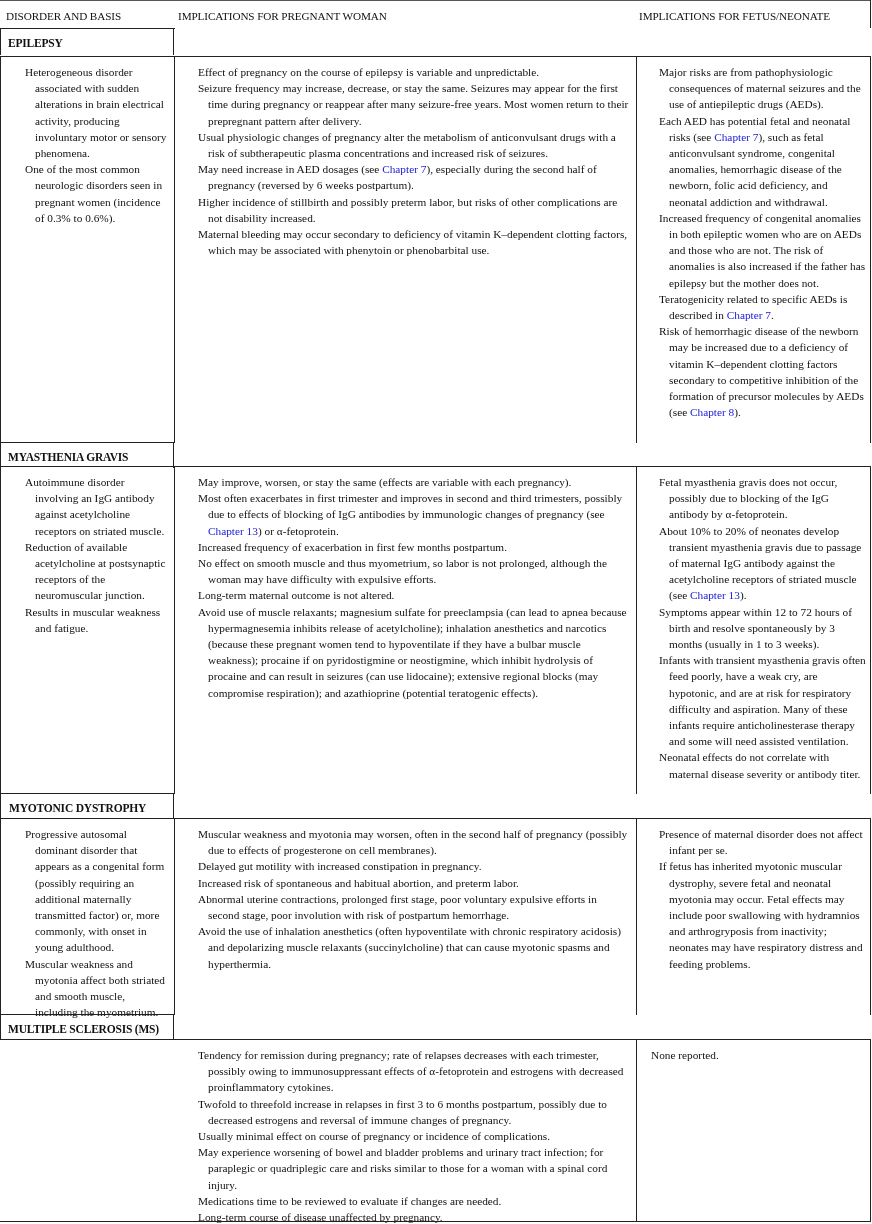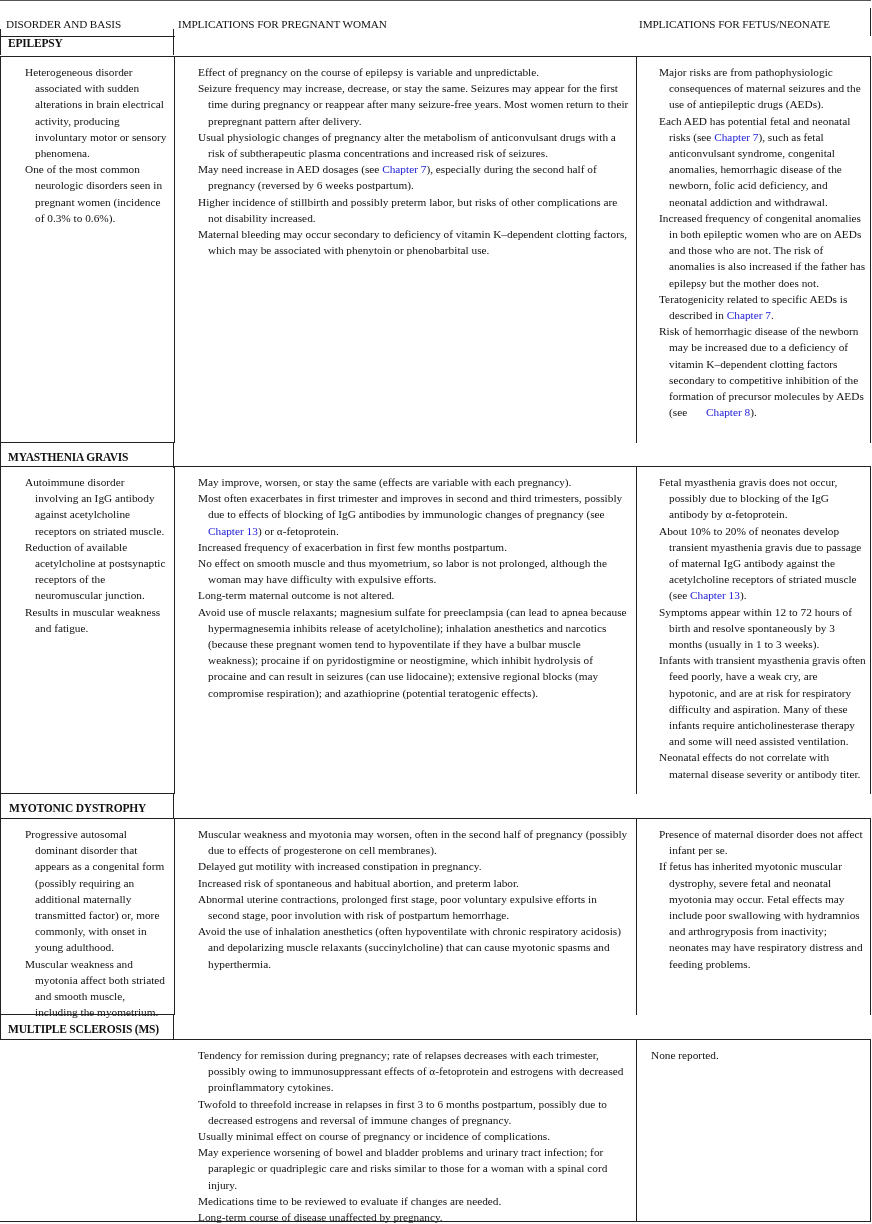--- a/index.html
+++ b/index.html
@@ -1,21 +1,21 @@
 <!DOCTYPE html>
 <html><head>
 <meta charset="utf-8">
 <style>
   html, body { margin: 0; padding: 0; background: #ffffff; }
   body {
     width: 872px; height: 1224px; overflow: hidden; position: relative;
     font-family: "Liberation Serif", "DejaVu Serif", serif;
     color: #111111; font-size: 11.3px; line-height: 16.2px;
   }
-  .hdr { position: absolute; top: 8px; left: 0; width: 872px; height: 28px; }
+  .hdr { position: absolute; top: 0; left: 0; width: 872px; height: 28px; }
   .hdr .h { position: absolute; top: 8px; font-size: 11.2px; letter-spacing: -0.1px; }
   .hdr .h1 { left: 6px; }
   .hdr .h2 { left: 178px; }
   .hdr .h3 { left: 639px; }
   .hdr .underline { position: absolute; left: 0; top: 28px; width: 175px; border-top: 1.5px solid #222; }
   .hdr .rightline { position: absolute; right: 1px; top: 0; height: 28px; border-right: 1.5px solid #222; }
   .topline { position: absolute; left: 0; top: 0; width: 871px; border-top: 1px solid #555; }
 
   .sec-title { position: absolute; left: 0; width: 174px; height: 26px; border-left: 1.5px solid #222; border-right: 1.5px solid #222; box-sizing: border-box; font-weight: bold; font-size: 11.5px; padding: 6px 0 0 7px; letter-spacing: -0.2px; }
   .row { position: absolute; left: 0; width: 871px; border-top: 1.5px solid #222; }
@@ -53,21 +53,21 @@
       <p class="item">Usual physiologic changes of pregnancy alter the metabolism of anticonvulsant drugs with a risk of subtherapeutic plasma concentrations and increased risk of seizures.</p>
       <p class="item">May need increase in AED dosages (see <span class="link" style="color: rgb(26, 26, 214);">Chapter 7</span>), especially during the second half of pregnancy (reversed by 6 weeks postpartum).</p>
       <p class="item">Higher incidence of stillbirth and possibly preterm labor, but risks of other complications are not disability increased.</p>
       <p class="item">Maternal bleeding may occur secondary to deficiency of vitamin K–dependent clotting factors, which may be associated with phenytoin or phenobarbital use.</p>
     </div>
   <div class="cell c3">
       <p class="item">Major risks are from pathophysiologic consequences of maternal seizures and the use of antiepileptic drugs (AEDs).</p>
       <p class="item">Each AED has potential fetal and neonatal risks (see <span class="link" style="color: rgb(26, 26, 214);">Chapter 7</span>), such as fetal anticonvulsant syndrome, congenital anomalies, hemorrhagic disease of the newborn, folic acid deficiency, and neonatal addiction and withdrawal.</p>
       <p class="item">Increased frequency of congenital anomalies in both epileptic women who are on AEDs and those who are not. The risk of anomalies is also increased if the father has epilepsy but the mother does not.</p>
       <p class="item">Teratogenicity related to specific AEDs is described in <span class="link" style="color: rgb(26, 26, 214);">Chapter 7</span>.</p>
-      <p class="item">Risk of hemorrhagic disease of the newborn may be increased due to a deficiency of vitamin K–dependent clotting factors secondary to competitive inhibition of the formation of precursor molecules by AEDs (see <span class="link" style="color: rgb(26, 26, 214); margin-left: 16px;">Chapter 8</span>).</p>
+      <p class="item">Risk of hemorrhagic disease of the newborn may be increased due to a deficiency of vitamin K–dependent clotting factors secondary to competitive inhibition of the formation of precursor molecules by AEDs (see <span class="link" style="color: rgb(26, 26, 214);">Chapter 8</span>).</p>
     </div>
 </div>
 
 <div class="sec-title" style="top:442px; border-top:1.5px solid #222;">MYASTHENIA GRAVIS</div>
 <div class="row" style="top:466px; height:327px;">
   <div class="cell c1">
       <p class="item">Autoimmune disorder involving an IgG antibody against acetylcholine receptors on striated muscle.</p>
       <p class="item">Reduction of available acetylcholine at postsynaptic receptors of the neuromuscular junction.</p>
       <p class="item">Results in muscular weakness and fatigue.</p>
     </div>

